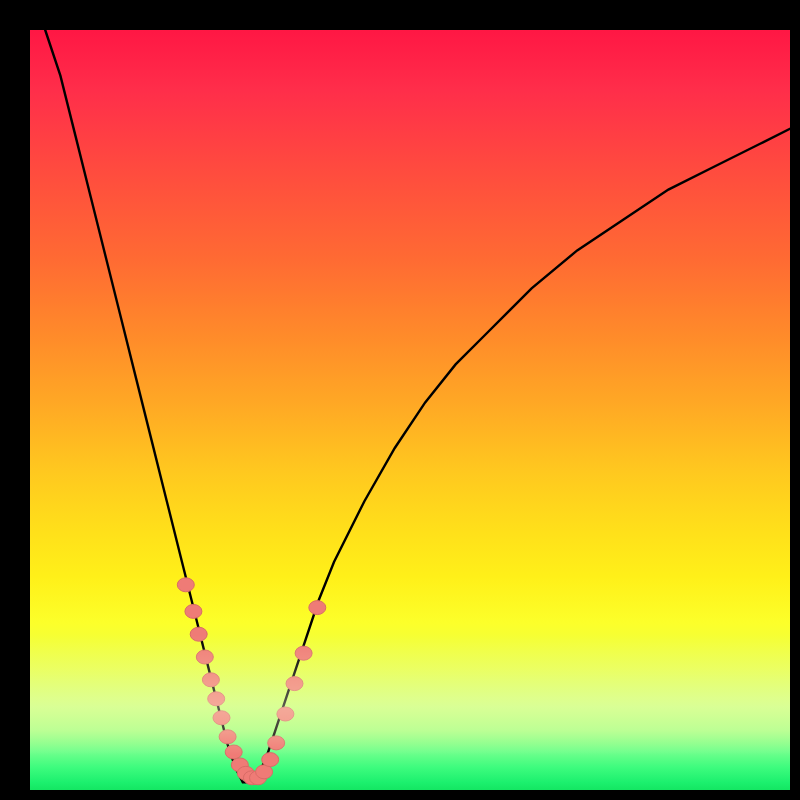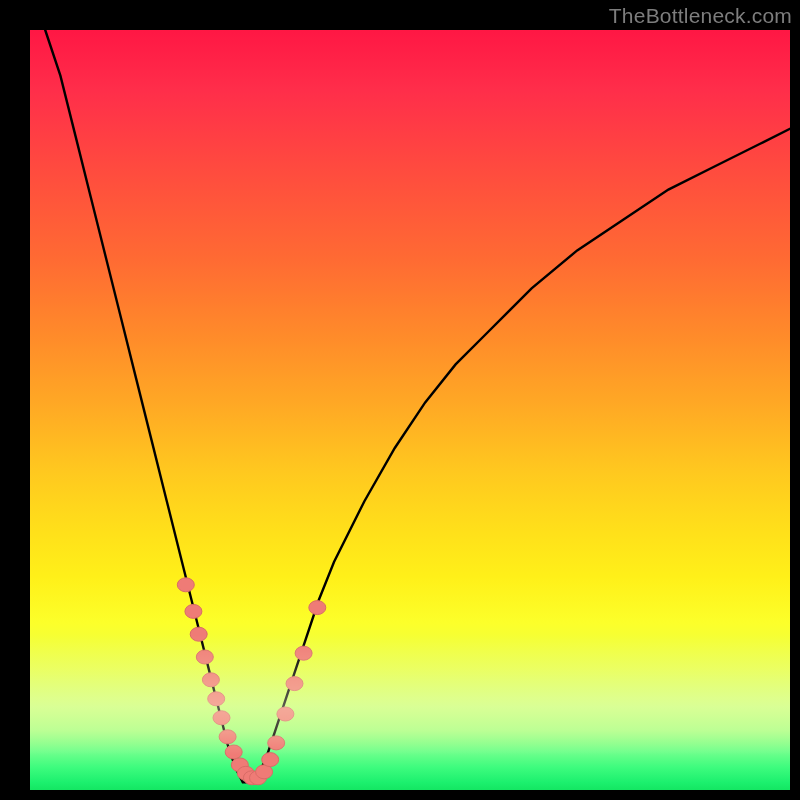--- a/index.html
+++ b/index.html
@@ -77,21 +77,20 @@
     left: 0; top: 0;
     width: 760px;
     height: 760px;
     overflow: visible;
   }
 </style>
 </head>
 <body>
 
 <div class="frame">
-  <div class="watermark">TheBottleneck.com</div>
 
   <div class="plot-area">
     <svg class="curves" viewBox="0 0 760 760">
       <path id="curve-path" fill="none" stroke="#000000" stroke-width="2.4" stroke-linecap="round" d="M15.2 0.0 L30.4 45.6 L45.6 106.4 L60.8 167.2 L76.0 228.0 L91.2 288.8 L106.4 349.6 L121.6 410.4 L136.8 471.2 L152.0 532.0 L167.2 592.8 L182.4 653.6 L190.0 684.0 L197.6 714.4 L205.2 737.2 L212.8 752.4 L220.4 752.4 L228.0 744.8 L235.6 729.6 L243.2 706.8 L258.4 661.2 L273.6 615.6 L288.8 570.0 L304.0 532.0 L334.4 471.2 L364.8 418.0 L395.2 372.4 L425.6 334.4 L456.0 304.0 L501.6 258.4 L547.2 220.4 L592.8 190.0 L638.4 159.6 L684.0 136.8 L729.6 114.0 L760.0 98.8"></path>
       <g id="marker-layer">
           <ellipse cx="155.8" cy="554.8" rx="8.5" ry="7" fill="#ef7b76" stroke="#d96c67" stroke-width="1"></ellipse>
           <ellipse cx="163.4" cy="581.4" rx="8.5" ry="7" fill="#ef7b76" stroke="#d96c67" stroke-width="1"></ellipse>
           <ellipse cx="168.7" cy="604.2" rx="8.5" ry="7" fill="#ef7b76" stroke="#d96c67" stroke-width="1"></ellipse>
           <ellipse cx="174.8" cy="627.0" rx="8.5" ry="7" fill="#ef7b76" stroke="#d96c67" stroke-width="1"></ellipse>
           <ellipse cx="180.9" cy="649.8" rx="8.5" ry="7" fill="#ef7b76" stroke="#d96c67" stroke-width="1"></ellipse>

